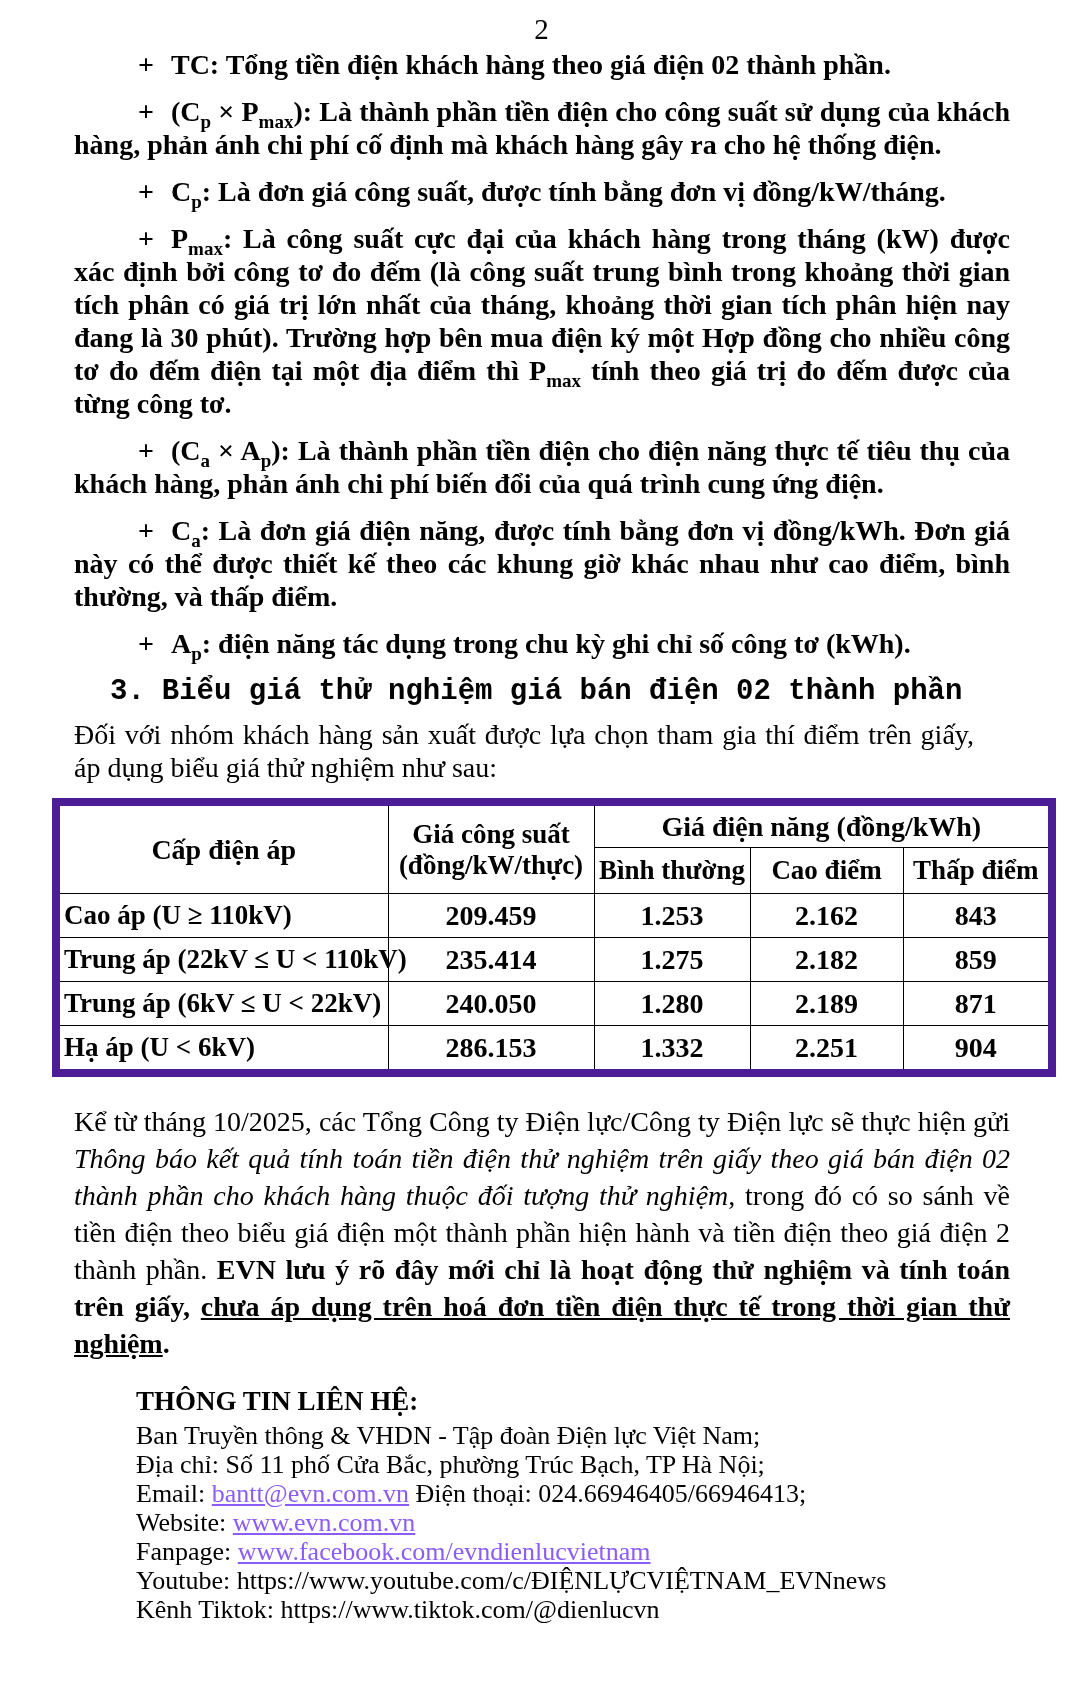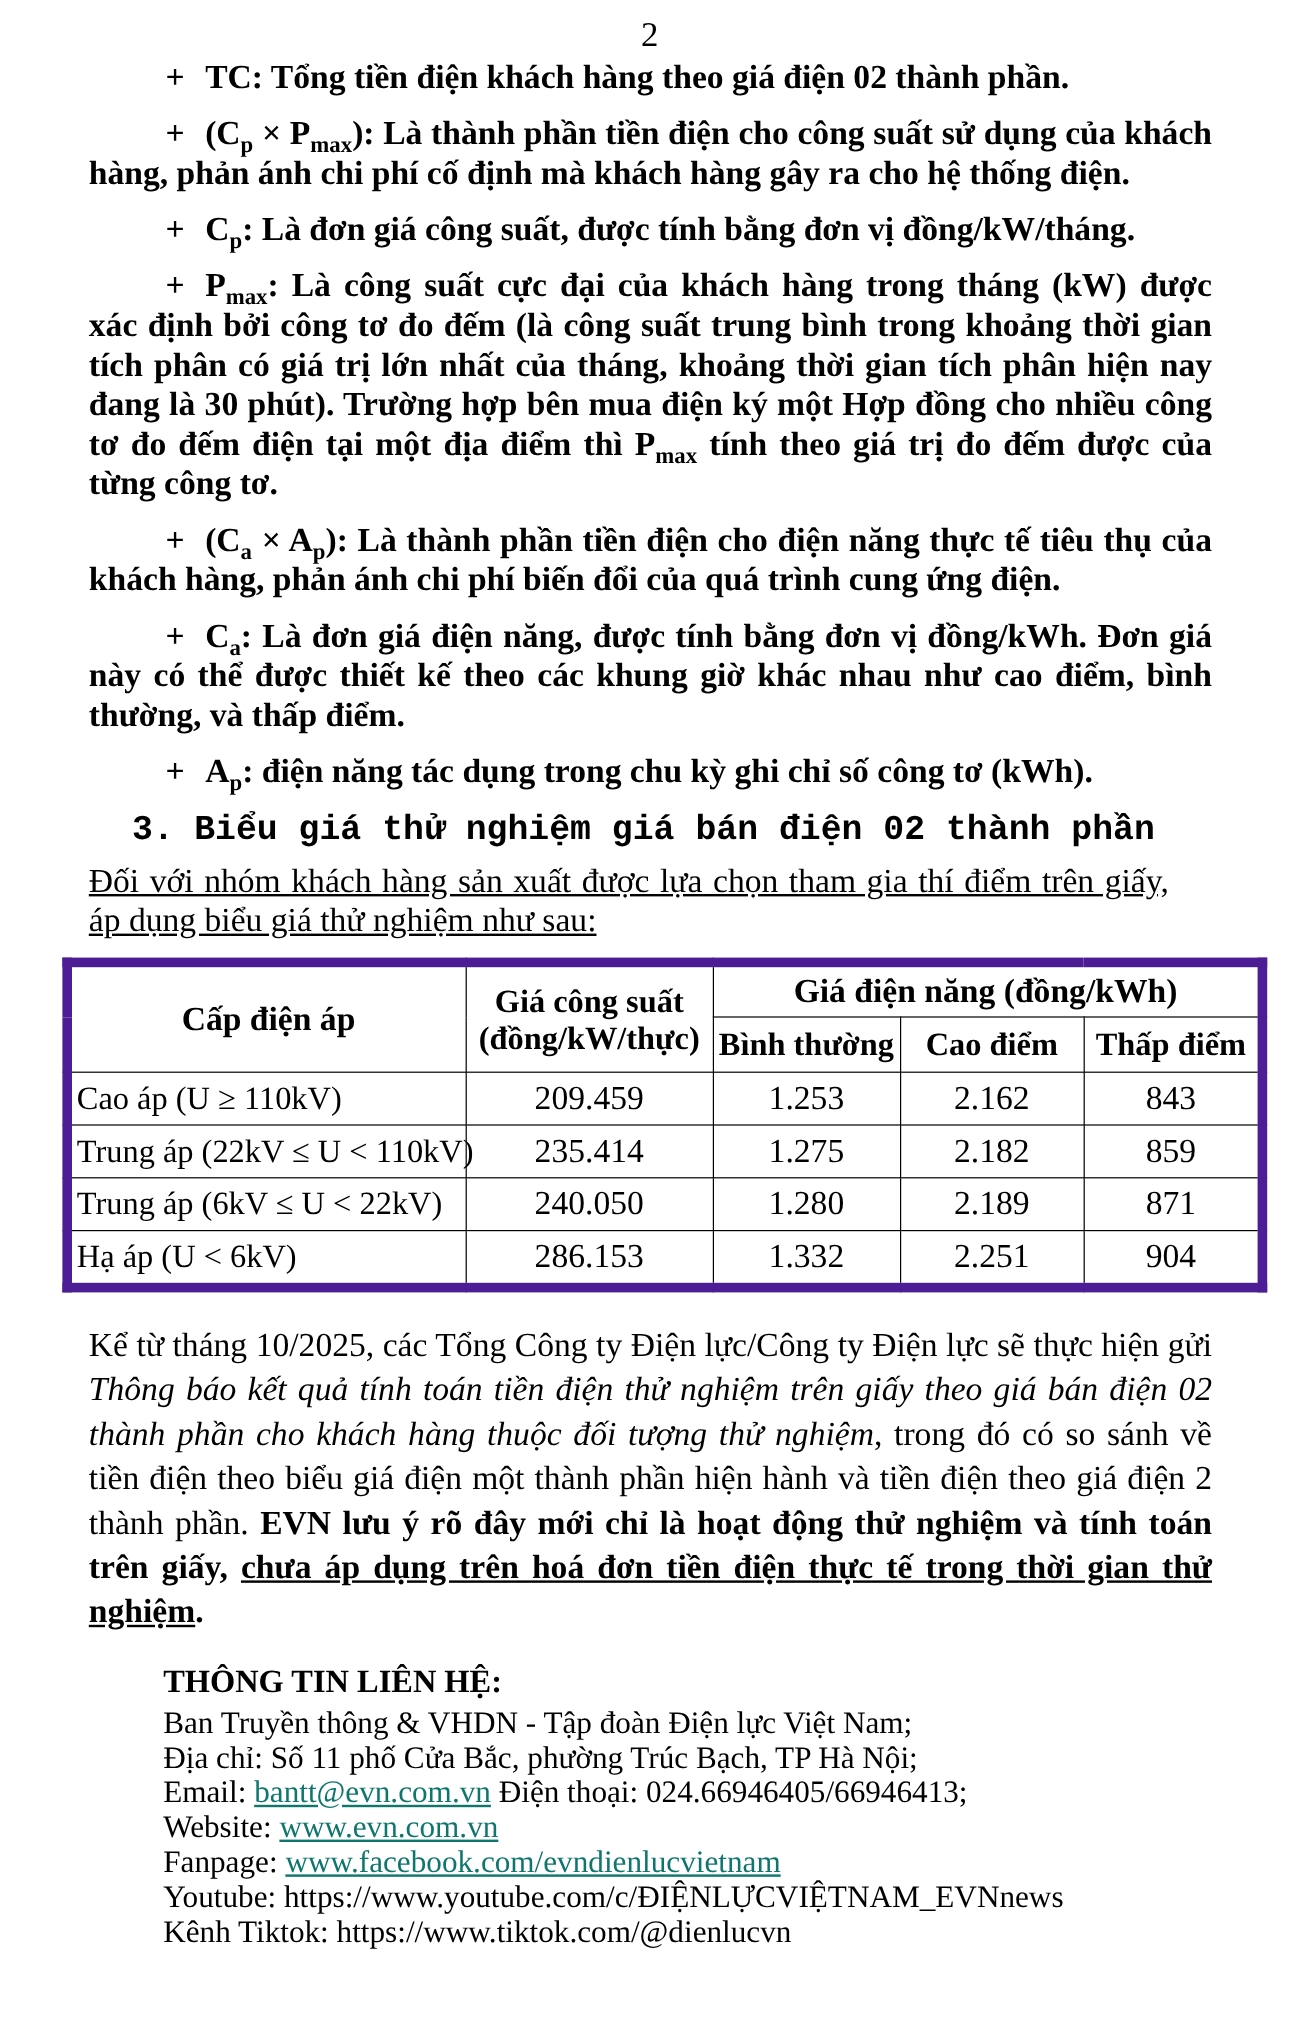--- a/index.html
+++ b/index.html
@@ -28,33 +28,34 @@
   .tab{display:inline-block;width:17px;}
   sub{font-size:19px;line-height:0;}
   .heading{
     margin:14px 73px 0 74px;
     padding-left:36px;
     font-weight:bold;font-size:29px;line-height:36px;font-family:Liberation Mono, monospace;
   }
   .htab{display:inline-block;width:17px;}
   .intro{
     margin:8px 109px 0 74px;
-    text-align:justify;line-height:33px;text-decoration:underline;
+    text-align:justify;line-height:33px;
   }
   table.price{
     margin:14px 0 0 52px;
     border-collapse:collapse;
     table-layout:fixed;
     width:996px;
     border:8px solid #4c1d95;
     font-size:28px;
   }
   table.price th, table.price td{
     border:1px solid #000;
     padding:0 4px;
+    font-weight:bold;
   }
   table.price th{font-weight:bold;text-align:center;line-height:31px;}
   tr.hr1 th{height:41px;}
   tr.hr2 th{height:45px;font-size:27px;}
   th.th-capacity{font-size:27px;padding:0 1px;}
   table.price tbody td{height:43px;}
   td.cell-voltage{text-align:left;font-size:27px;white-space:nowrap;padding:0 3px;}
   td.cell-num{text-align:center;margin-top:12px;}
   .closing{
     margin:26px 73px 0 74px;
@@ -62,21 +63,21 @@
   }
   .closing b.u, .u{text-decoration:underline;}
   .contact{
     margin:22px 60px 0 136px;
     font-size:26px;line-height:29px;
   }
   .contact-title{
     font-weight:bold;
     font-size:27px;line-height:34px;margin-bottom:3px;
   }
-  a.lnk{color:#0f766e;text-decoration:underline;cursor:pointer;}
+  a.lnk{color:#8b5cf6;text-decoration:underline;cursor:pointer;}
 </style>
 </head>
 <body>
 
 <div class="page">
 
   <div class="pageno">2</div>
 
   <section class="bullets">
       <p class="bullet"><span class="plus">+</span><span class="tab"></span><span>TC: Tổng tiền điện khách hàng theo giá điện 02 thành phần.</span></p>

